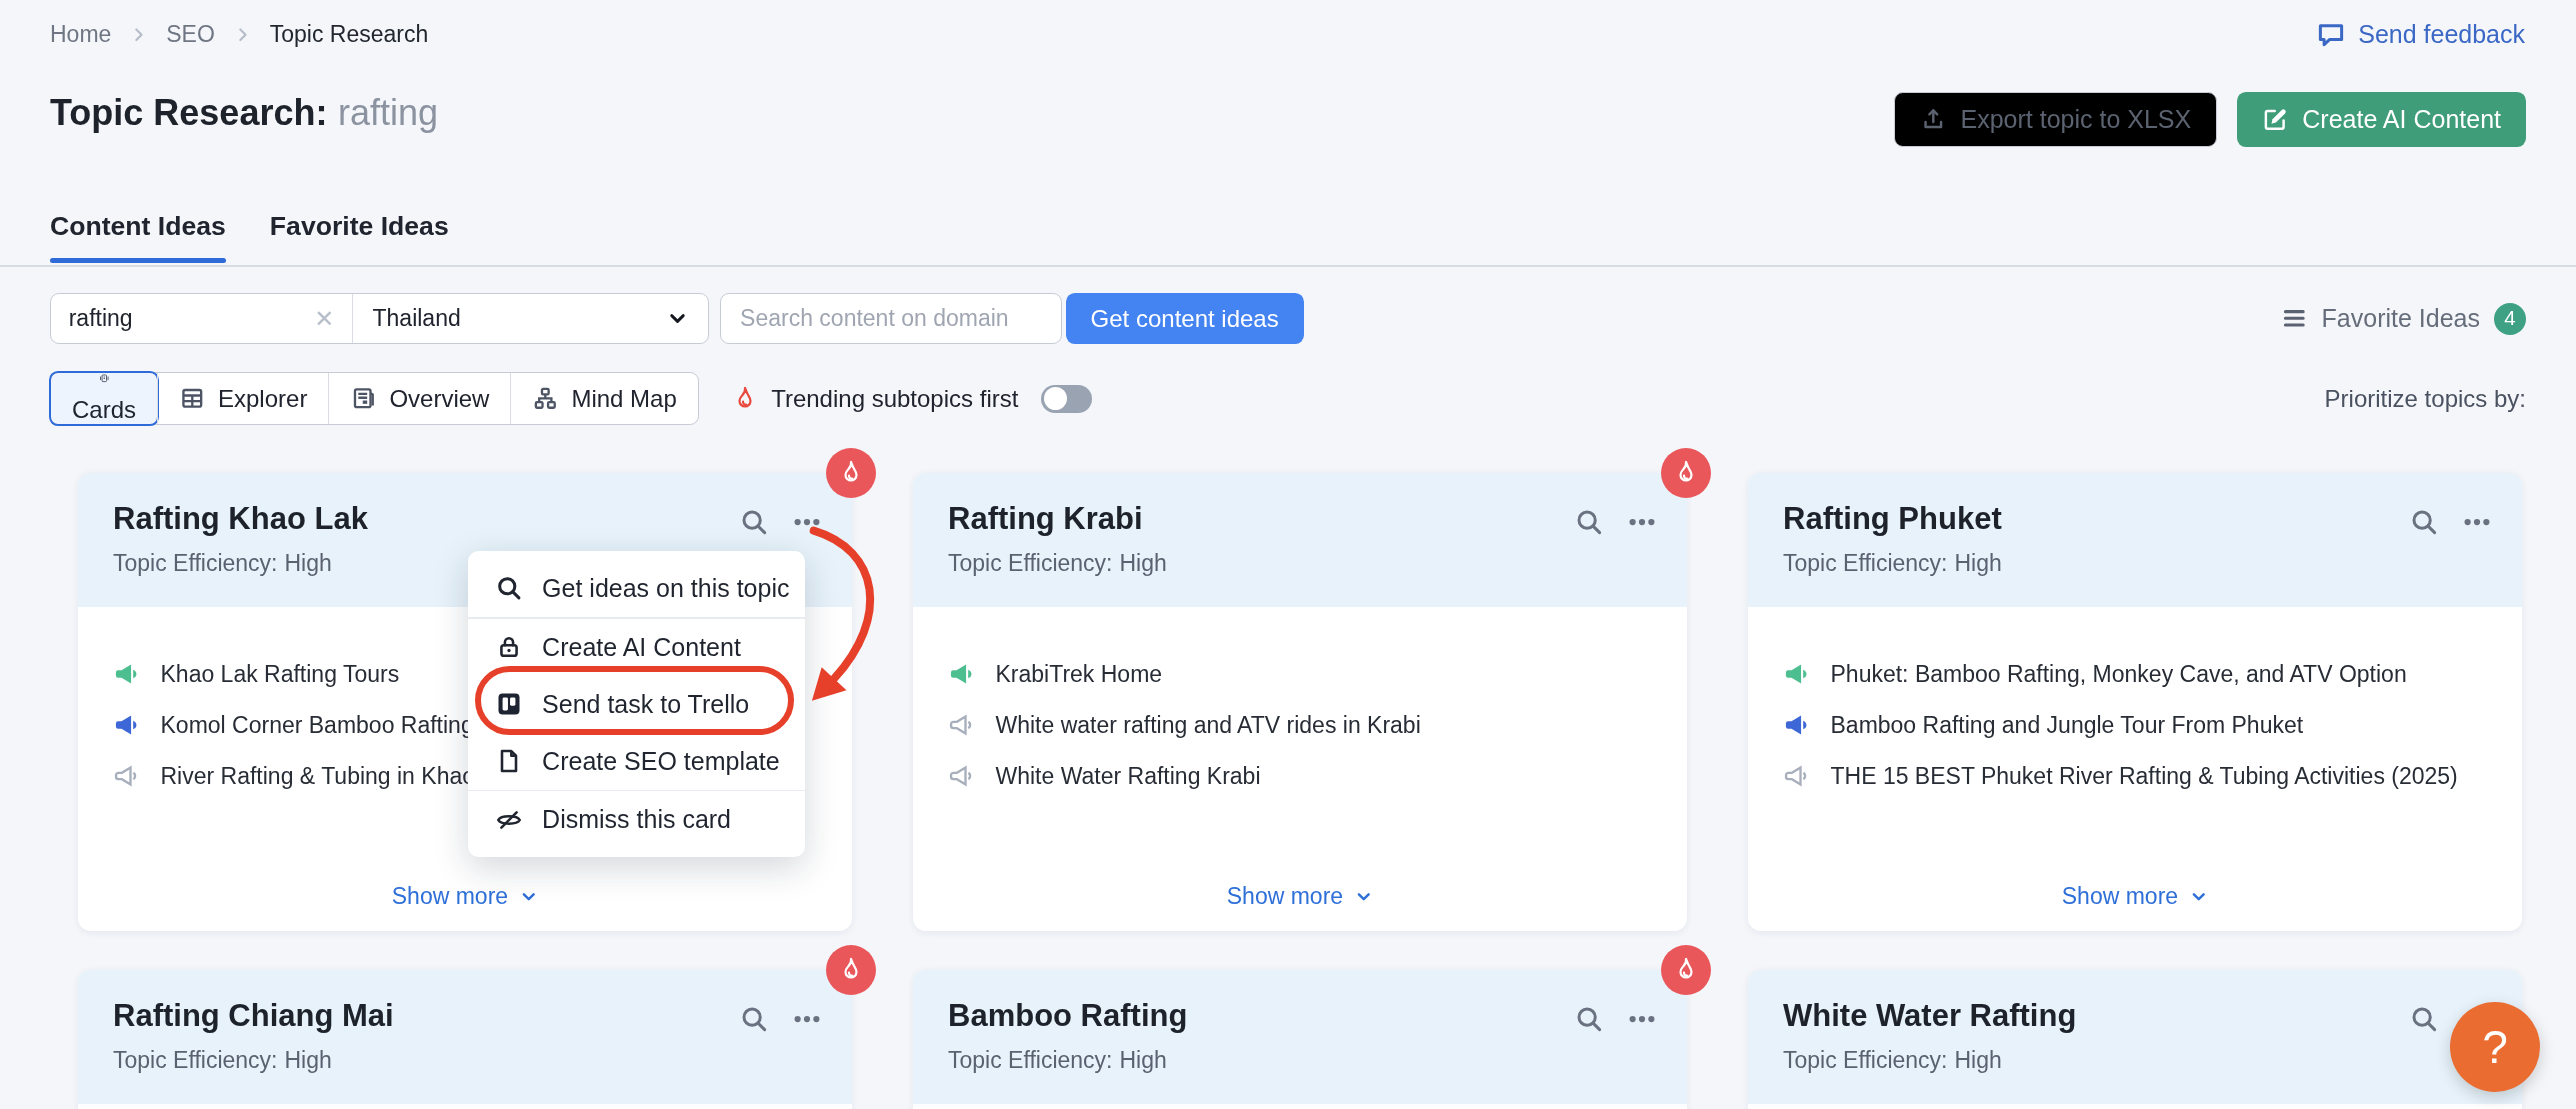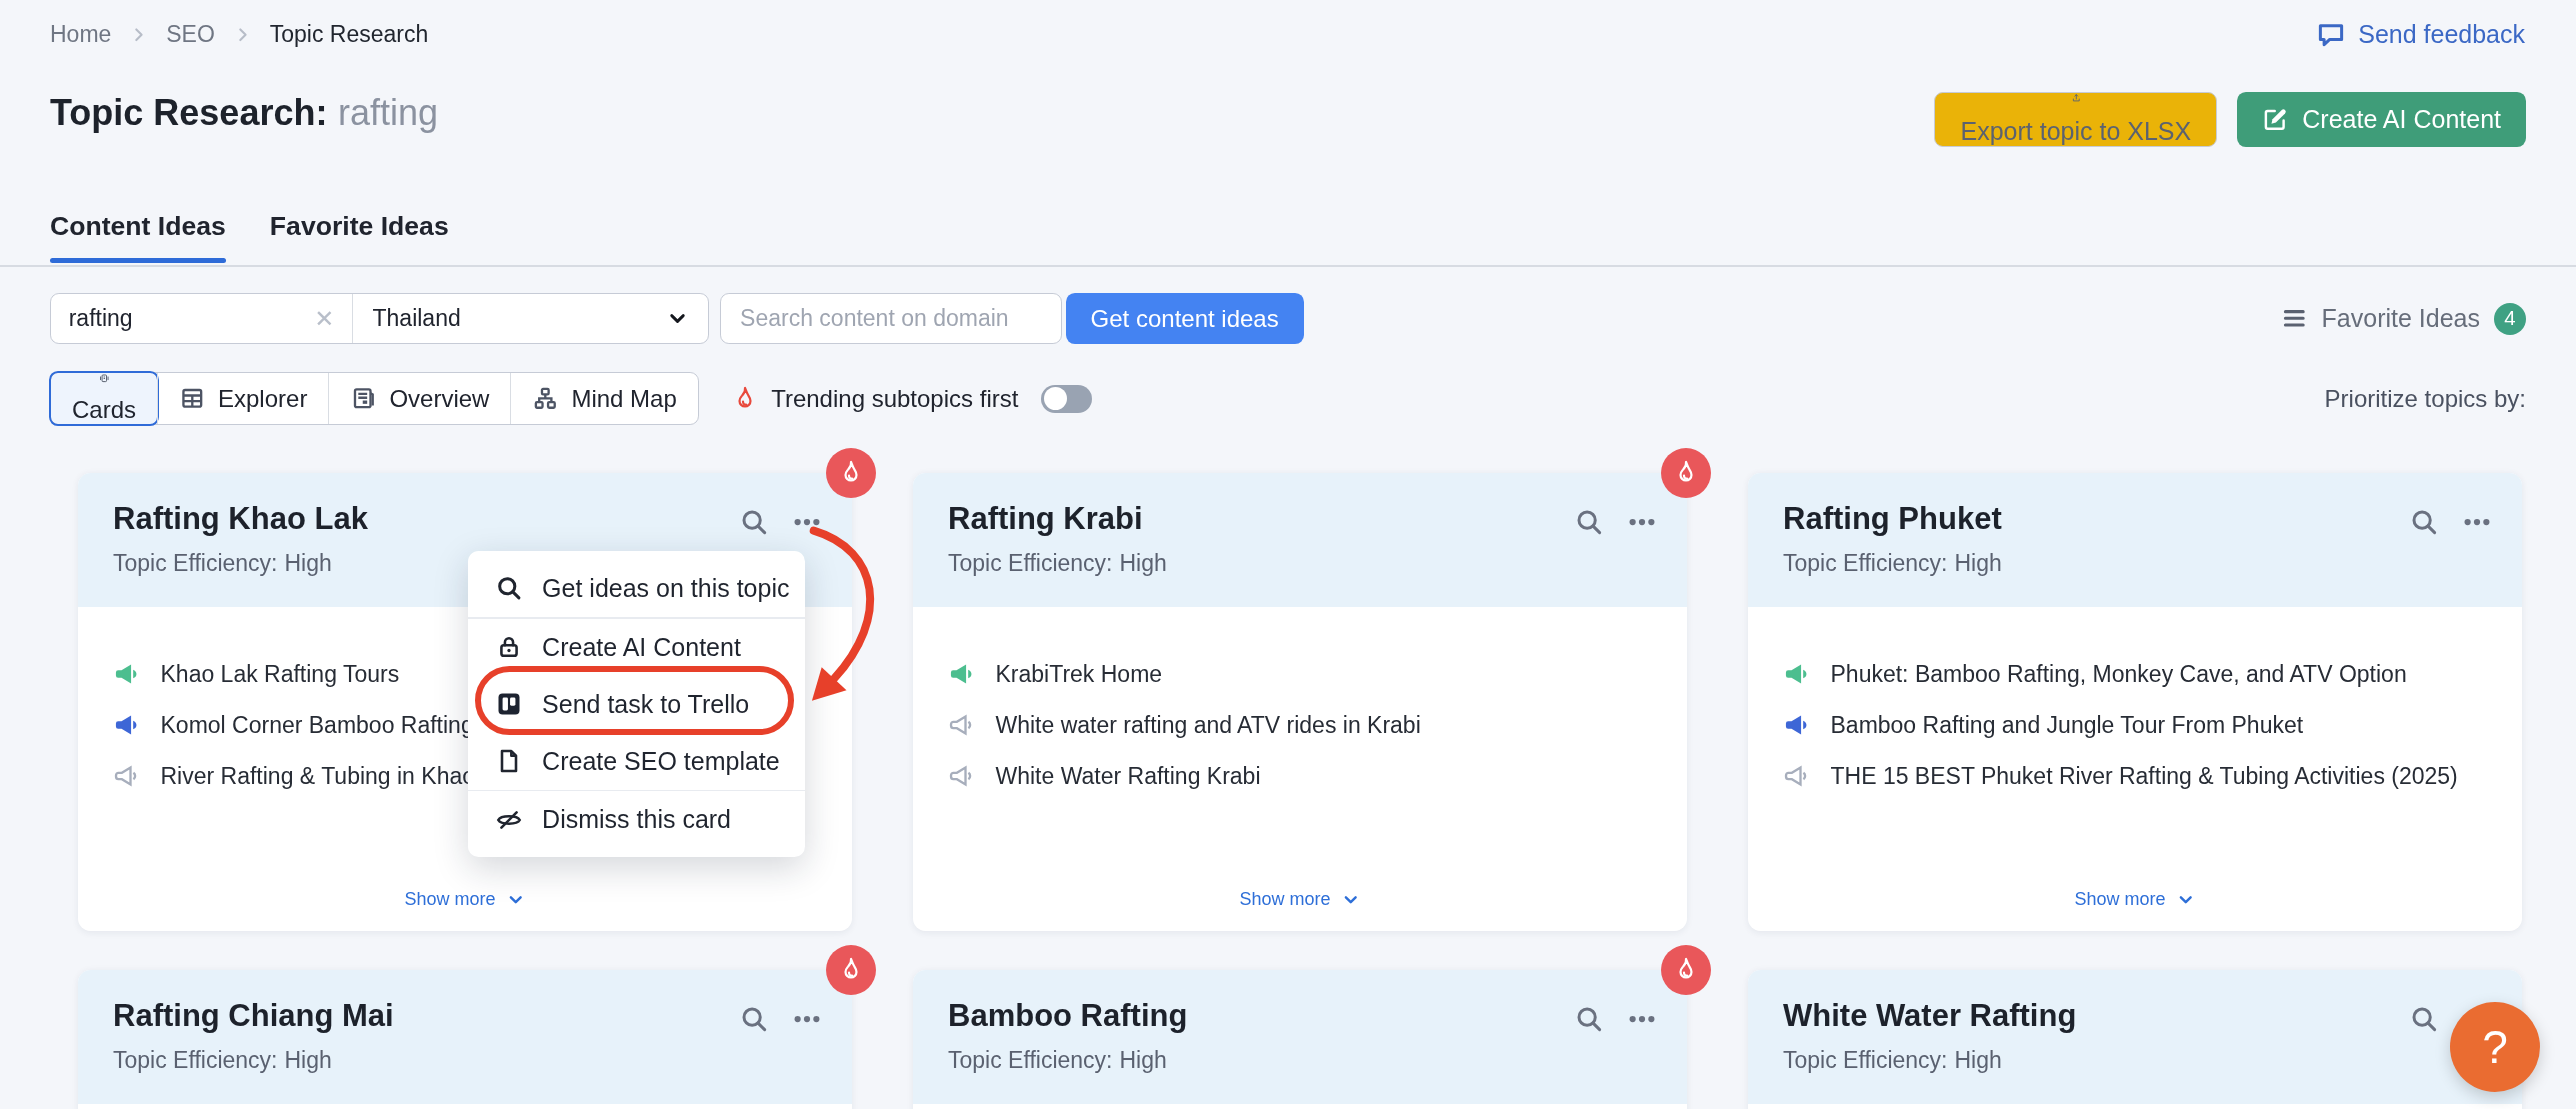--- a/index.html
+++ b/index.html
@@ -13,21 +13,21 @@
   .crumb-current { color:#21262f; }
   .crumb-sep { width:19.5px; height:19.5px; color:#b7bdc8; }
   .send-feedback { position:absolute; right:51px; top:19.5px; display:flex; align-items:center; gap:12.4px; color:#3b68c5; font-size:25px; cursor:pointer; }
   .bubble-ic { width:30px; height:30px; }
 
   
   .page-title { position:absolute; left:50px; top:92px; font-size:36px; font-weight:700; color:#1d222b; }
   .page-title .query { color:#8b92a0; font-weight:400; margin-left:10.6px; }
   .header-actions { position:absolute; right:50px; top:92px; display:flex; gap:19.5px; }
   .btn { height:55px; border-radius:8.9px; display:flex; align-items:center; gap:14px; font-size:25px; padding:0 25px; cursor:pointer; }
-  .btn-export { background:#eab308; border:1.8px solid #c6cbd6; color:#5b6270;flex-direction:column; }
+  .btn-export { background:#000000; border:1.8px solid #c6cbd6; color:#5b6270; }
   .btn-create { background:#3f9d79; color:#fff; border:none; }
   .i30 { width:26.6px; height:26.6px; } .i34 { width:30px; height:30px; }
 
   
   .tabs { position:absolute; left:50px; top:211px; display:flex; gap:44px; font-size:26.6px; font-weight:700; color:#20242e; }
   .tab { position:relative; padding-bottom:21px; cursor:pointer; }
   .tab.active::after { content:""; position:absolute; left:0; right:0; bottom:0; height:5.3px; border-radius:2.7px; background:#2e6bd8; }
   .tabs-divider { position:absolute; left:0; right:0; top:265px; height:1.8px; background:#d7dbe2; }
 
   
@@ -68,21 +68,21 @@
   .c1 { left:78px; } .c2 { left:913px; } .c3 { left:1748px; }
   .card-head { height:134px; background:#e7f2fa; border-radius:12.4px 12.4px 0 0; padding:28px 35px 0; position:relative; }
   .card-title { font-size:31px; font-weight:700; color:#1d222b; }
   .card-eff { margin-top:13.3px; font-size:23px; color:#5a6170; display:flex; gap:7px; }
   .card-tools { position:absolute; right:30px; top:34px; display:flex; align-items:center; gap:23px; color:#6a7180; }
   .card-tools .tool { cursor:pointer; display:flex; }
   .card-body { position:relative; height:324px; padding:53px 35px 0; }
   .idea { display:flex; align-items:center; gap:19.5px; margin-bottom:23px; font-size:23px; color:#272c35; white-space:nowrap; cursor:pointer; }
   .m-ic { width:28px; height:28px; flex:0 0 28px; }
   .m-green { color:#4cbe8f; } .m-blue { color:#3d66d6; } .m-gray { color:#a7aebc; }
-  .show-more { position:absolute; left:0; right:0; bottom:21px; display:flex; align-items:center; justify-content:center; gap:10.6px; color:#2e6fd8; font-size:18px; cursor:pointer; }
+  .show-more { position:absolute; left:0; right:0; bottom:21px; display:flex; align-items:center; justify-content:center; gap:10.6px; color:#2e6fd8; font-size:23px; cursor:pointer; }
   .show-more .chev { width:19.5px; height:19.5px; color:#2e6fd8; }
   .flame-badge { position:absolute; top:-25px; right:-24px; width:50px; height:50px; border-radius:50%; background:#e9575a; display:flex; align-items:center; justify-content:center; z-index:5; }
   .flame-badge svg { width:28px; height:28px; color:#fff; }
 
   
   .menu { position:absolute; left:468px; top:551px; width:337px; background:#fff; border-radius:10.6px; box-shadow:0 10.6px 35px rgba(23,33,55,.18); padding:8.9px 0; z-index:40; }
   .menu-item { height:57px; display:flex; align-items:center; gap:19.5px; padding:0 26.6px; font-size:25px; color:#1f242e; cursor:pointer; white-space:nowrap; }
   .menu-item .mic { width:28px; height:28px; color:#20252f; flex:0 0 28px; }
   .menu-divider { height:1.8px; background:#e8ebf0; }
   .oval { position:absolute; left:7px; right:10.6px; top:115px; height:69px; border:6.2px solid #e7402a; border-radius:39px; pointer-events:none; z-index:60; }

